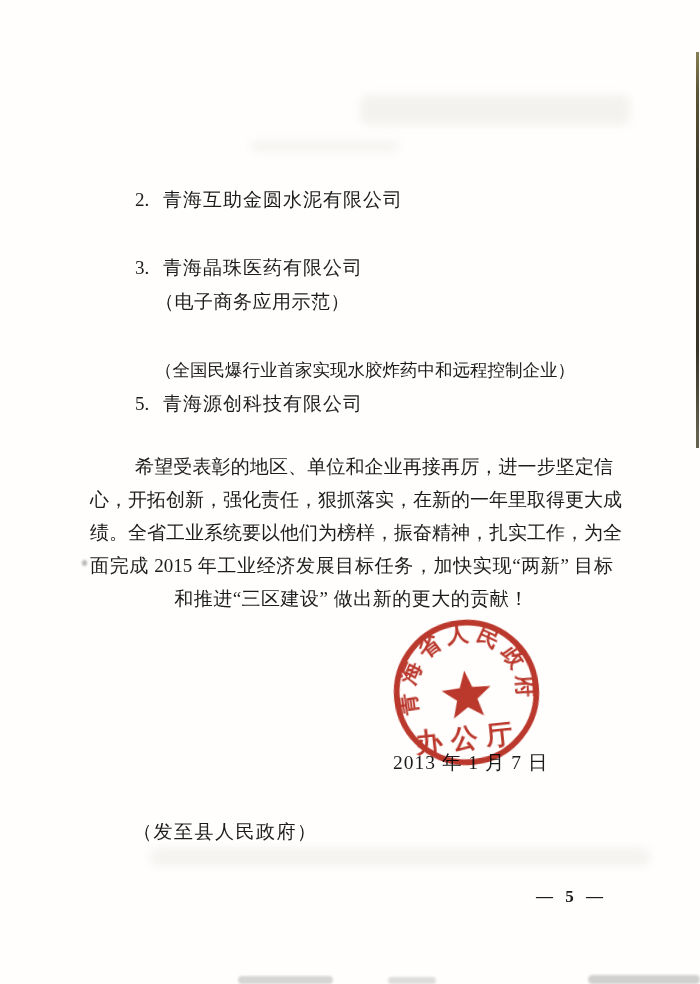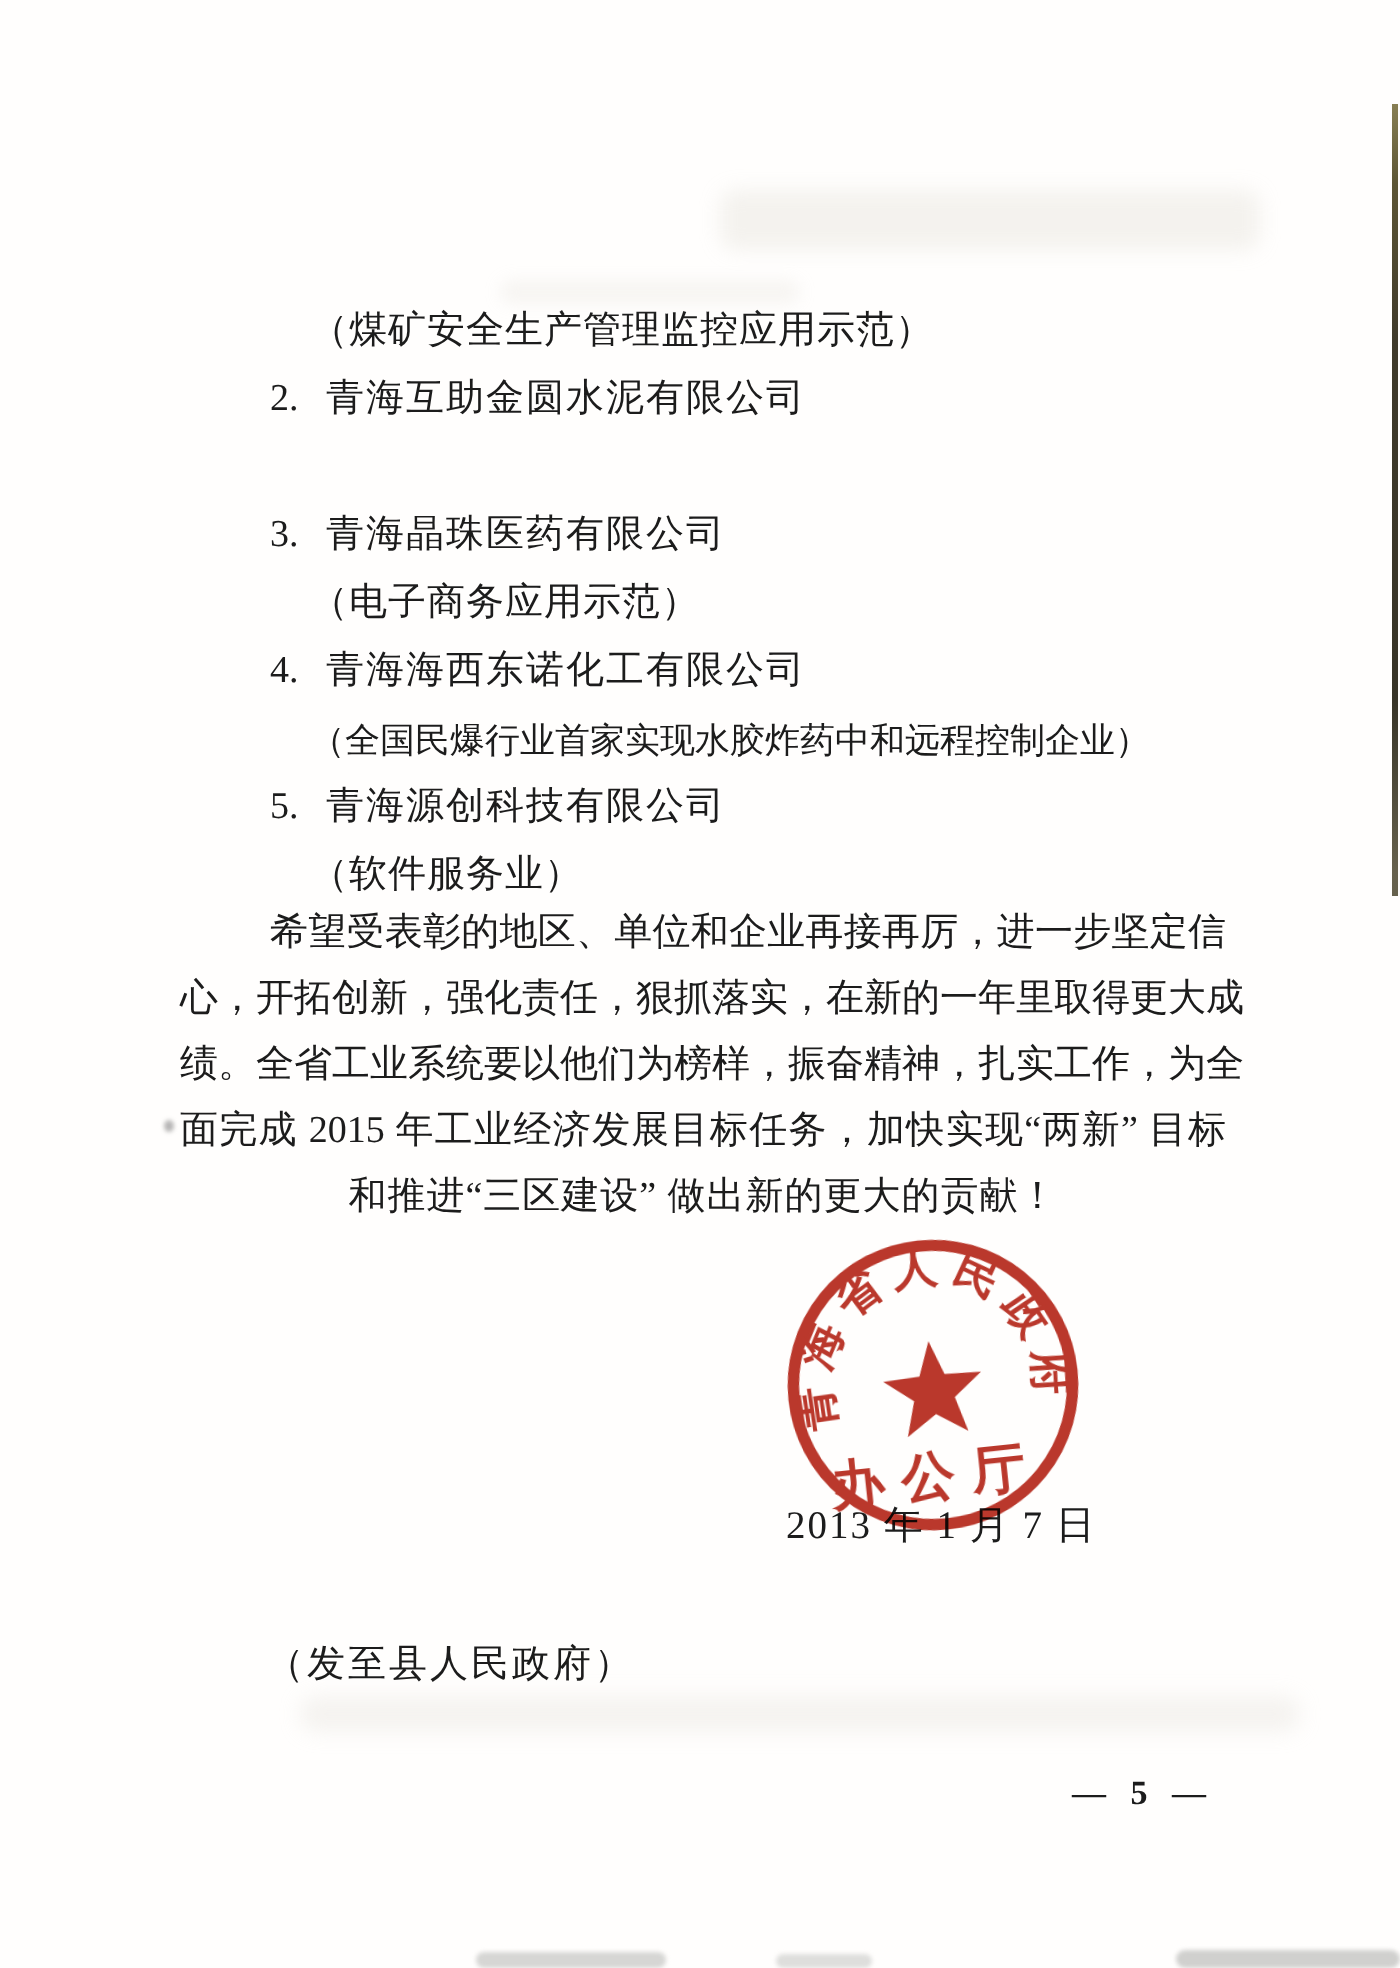--- a/index.html
+++ b/index.html
@@ -107,40 +107,35 @@
   .sm4 { left: 238px; top: 976px; width: 95px;  height: 8px;  background: #d6d6d4; filter: blur(1px); }
   .sm5 { left: 388px; top: 977px; width: 48px;  height: 7px;  background: #dededc; filter: blur(1px); }
   .sm6 { left: 588px; top: 975px; width: 112px; height: 9px;  background: #d0d0ce; filter: blur(1px); }
   .sm7 { left: 82px;  top: 560px; width: 5px;   height: 6px;  background: rgba(110,110,110,0.5); filter: blur(1px); border-radius: 50%; }
 </style>
 </head>
 <body>
 
 <div class="page">
 
-  <div class="doc-line annotation-line" style="top:152px">（煤矿安全生产管理监控应用示范）</div>
 
   <div class="doc-line item-line" style="top:186px">
     <span class="item-number">2.</span><span>青海互助金圆水泥有限公司</span>
   </div>
 
   <div class="doc-line item-line" style="top:254px">
     <span class="item-number">3.</span><span>青海晶珠医药有限公司</span>
   </div>
   <div class="doc-line annotation-line" style="top:288px">（电子商务应用示范）</div>
 
-  <div class="doc-line item-line" style="top:322px">
-    <span class="item-number">4.</span><span>青海海西东诺化工有限公司</span>
-  </div>
   <div class="doc-line annotation-line annotation-tight" style="top:356px">（全国民爆行业首家实现水胶炸药中和远程控制企业）</div>
 
   <div class="doc-line item-line" style="top:390px">
     <span class="item-number">5.</span><span>青海源创科技有限公司</span>
   </div>
-  <div class="doc-line annotation-line" style="top:424px">（软件服务业）</div>
 
   <div class="para-line" style="top:486px">心，开拓创新，强化责任，狠抓落实，在新的一年里取得更大成</div>
   <div class="para-line para-indent" style="top:453px">希望受表彰的地区、单位和企业再接再厉，进一步坚定信</div>
   <div class="para-line" style="top:519px">绩。全省工业系统要以他们为榜样，振奋精神，扎实工作，为全</div>
   <div class="para-line" style="top:552px">面完成 2015 年工业经济发展目标任务，加快实现“两新” 目标</div>
   <div class="para-line para-last" style="top:585px">和推进“三区建设” 做出新的更大的贡献！</div>
 
   <div class="date-line">2013 年 1 月 7 日</div>
 
   <svg class="seal" viewBox="0 0 160 160" xmlns="http://www.w3.org/2000/svg">

